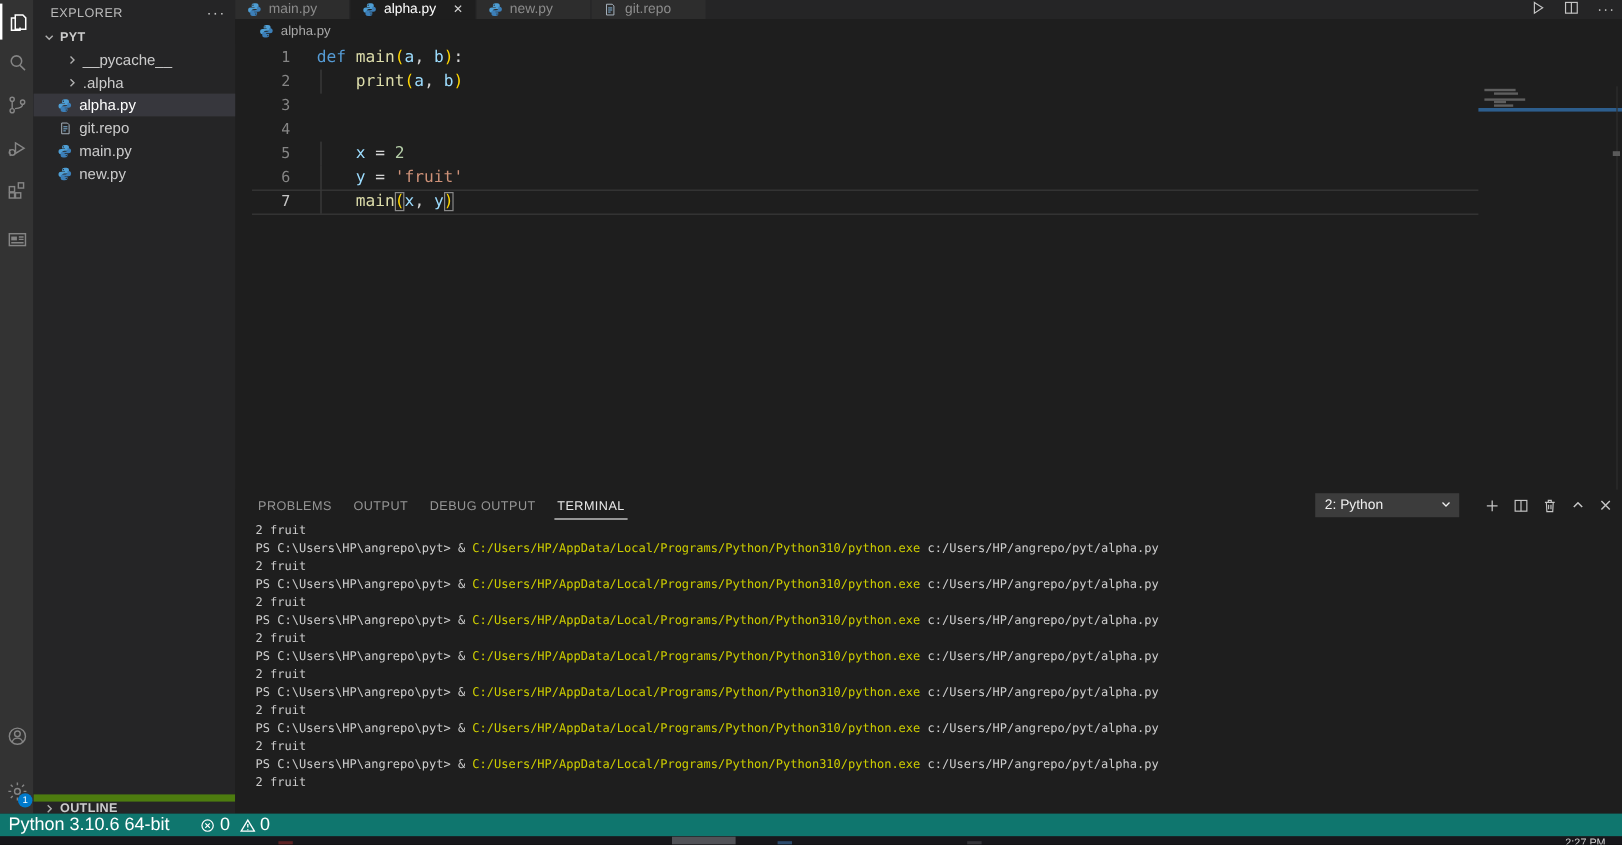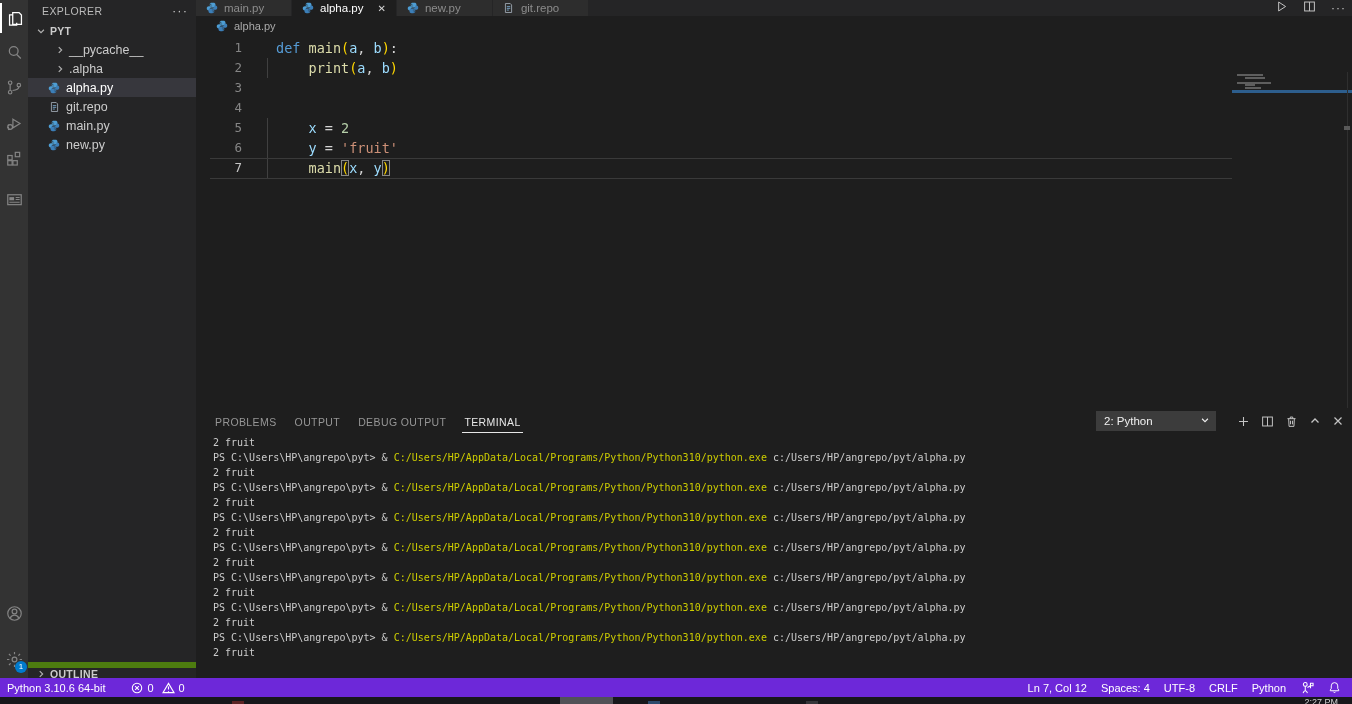--- a/index.html
+++ b/index.html
@@ -36,21 +36,21 @@
   .editor-tab .ficon { width:14px; display:flex; margin-right:4px; }
   .editor-tab.active { background:#1e1e1e; color:#ffffff; }
   .tab-close { margin-left:14px; font-size:10px; color:#d4d4d4; }
   #editor-actions { position:absolute; right:6px; top:0; height:16px; display:flex; align-items:center; gap:15px; color:#c5c5c5; }
   #breadcrumb { position:absolute; left:0; top:16px; width:100%; height:20px; display:flex; align-items:center; padding-left:20px; color:#a9a9a9; font-size:11px; background:#1e1e1e; }
   #breadcrumb .ficon { width:14px; display:flex; margin-right:4px; }
   #editor { position:absolute; left:0; top:36px; width:100%; height:372px; font-family:"DejaVu Sans Mono", monospace; font-size:13.5px; }
   .code-line { position:absolute; left:0; width:100%; height:20px; line-height:20px; }
   .gutter-num { position:absolute; left:0; width:46px; text-align:right; color:#858585; font-size:12.5px; }
   .gutter-num.cur { color:#c6c6c6; }
-  .code-text { position:absolute; left:80px; white-space:pre;text-align:center; }
+  .code-text { position:absolute; left:68px; white-space:pre;text-align:center; }
   .indent-guide { position:absolute; left:71px; top:0; height:20px; border-left:1px solid #404040; }
   .curline-border { position:absolute; left:14px; width:1022px; border-top:1px solid #3a3a3a; }
   .tok-kw{color:#569cd6}.tok-fn{color:#dcdcaa}.tok-var{color:#9cdcfe}.tok-str{color:#ce9178}
   .tok-num{color:#b5cea8}.tok-pun{color:#d4d4d4}.tok-ctrl{color:#c586c0}.tok-brk{color:#ffd700}
   .tok-ws{color:#d4d4d4}
   .boxed { outline:1px solid #888888; outline-offset:-1px; }
   
   #minimap { position:absolute; left:1036px; top:36px; width:115px; height:372px; }
   .mm-row { position:absolute; height:2px; background:#6e6e6e; opacity:.8; }
   #mm-curline { position:absolute; left:0; width:120px; height:3px; background:#2d5e8d; }
@@ -62,21 +62,21 @@
   .panel-tab { font-size:10.5px; letter-spacing:.4px; color:#969696; padding:5px 2px 4px; }
   .panel-tab.active { color:#e7e7e7; border-bottom:1px solid #e7e7e7; }
   #panel-actions { position:absolute; right:8px; top:3px; display:flex; align-items:center; gap:11px; color:#c5c5c5; }
   #term-dropdown { width:120px; height:20px; background:#3c3c3c; color:#f0f0f0; font-size:11.5px; display:flex; align-items:center; padding:0 6px 0 8px; margin-right:10px; }
   #term-dropdown .dd-label { flex:1; }
   .panel-icon { display:flex; align-items:center; }
   #terminal { position:absolute; left:17px; top:27px; width:1130px; height:243px; font-family:"DejaVu Sans Mono", monospace; font-size:10px; }
   .term-line { height:15px; line-height:15px; white-space:pre; color:#cccccc; }
   .term-exe { color:#cdcd00; }
   
-  #statusbar { position:absolute; left:0; top:678px; width:1352px; height:19px; background:#6d28d9; color:#ffffff; font-size:11px; display:flex; align-items:center; }
+  #statusbar { position:absolute; left:0; top:678px; width:1352px; height:19px; background:#0f766e; color:#ffffff; font-size:15px; display:flex; align-items:center; }
   .sb-item { display:flex; align-items:center; gap:4px; padding:0 7px; height:100%; }
   #sb-left { display:flex; align-items:center; }
   #sb-right { position:absolute; right:4px; display:flex; align-items:center; }
   .sb-icon { display:flex; align-items:center; }
   
   #taskbar { position:absolute; left:0; top:697px; width:1352px; height:7px; background:#17171b; overflow:hidden; }
   #tb-block { position:absolute; left:560px; top:0; width:53px; height:7px; background:#515257; }
   .tb-hint { position:absolute; top:4px; height:3px; width:12px; opacity:.6; }
   #tb-time { position:absolute; right:14px; top:0px; color:#cfcfcf; font-size:9px; }
 </style>
@@ -418,41 +418,20 @@
         <span>0</span>
         <span class="sb-icon" style="margin-left:4px">
             <svg width="13" height="12" viewBox="0 0 14 13" fill="none" stroke="currentColor" stroke-width="1.2">
               <path d="M7 1.5 13 11.5H1z"></path>
               <path d="M7 5v3.2M7 9.8v.8"></path>
             </svg>
           </span>
         <span>0</span>
       </div>
     </div>
-    <div id="sb-right">
-
-      <div class="sb-item">Ln 7, Col 12</div>
-        <div class="sb-item">Spaces: 4</div>
-        <div class="sb-item">UTF-8</div>
-        <div class="sb-item">CRLF</div>
-        <div class="sb-item">Python</div>
-        <div class="sb-item">
-        <svg width="14" height="13" viewBox="0 0 16 15" fill="none" stroke="currentColor" stroke-width="1.2">
-            <circle cx="6" cy="4" r="2.2"></circle>
-            <path d="M6 6.5v5M3.5 14c.5-2 1.2-2.8 2.5-2.8s2 .8 2.5 2.8M8.5 7.5 12 5.5M12 2.5v6"></path>
-            <path d="M12 2.5h3v3h-3z"></path>
-          </svg>
-      </div>
-      <div class="sb-item">
-        <svg width="13" height="13" viewBox="0 0 16 16" fill="none" stroke="currentColor" stroke-width="1.2">
-            <path d="M8 2a4 4 0 0 0-4 4v3.2L2.8 11v1h10.4v-1L12 9.2V6a4 4 0 0 0-4-4z"></path>
-            <path d="M6.6 13.2a1.5 1.5 0 0 0 2.8 0"></path>
-          </svg>
-      </div>
-    </div>
   </div>
 
   <div id="taskbar">
     <div id="tb-block"></div>
     <div class="tb-hint" style="left:232px;background:#8a2b2b"></div>
     <div class="tb-hint" style="left:648px;background:#3a6ea5"></div>
     <div class="tb-hint" style="left:806px;background:#4a4a4e"></div>
     <div id="tb-time">2:27 PM</div>
   </div>
 

